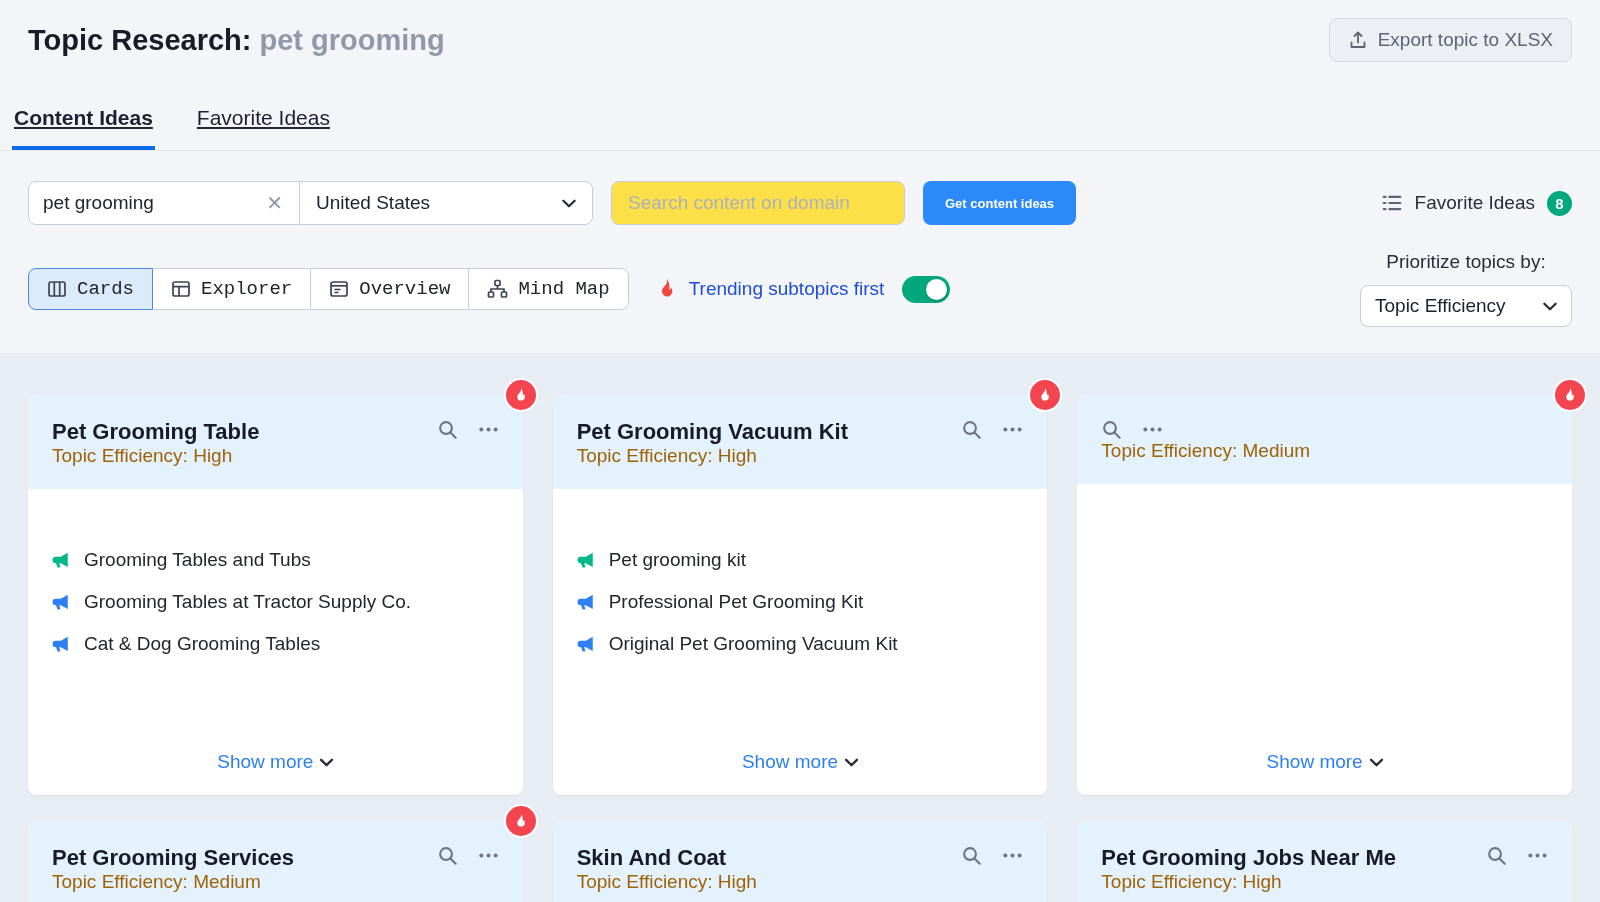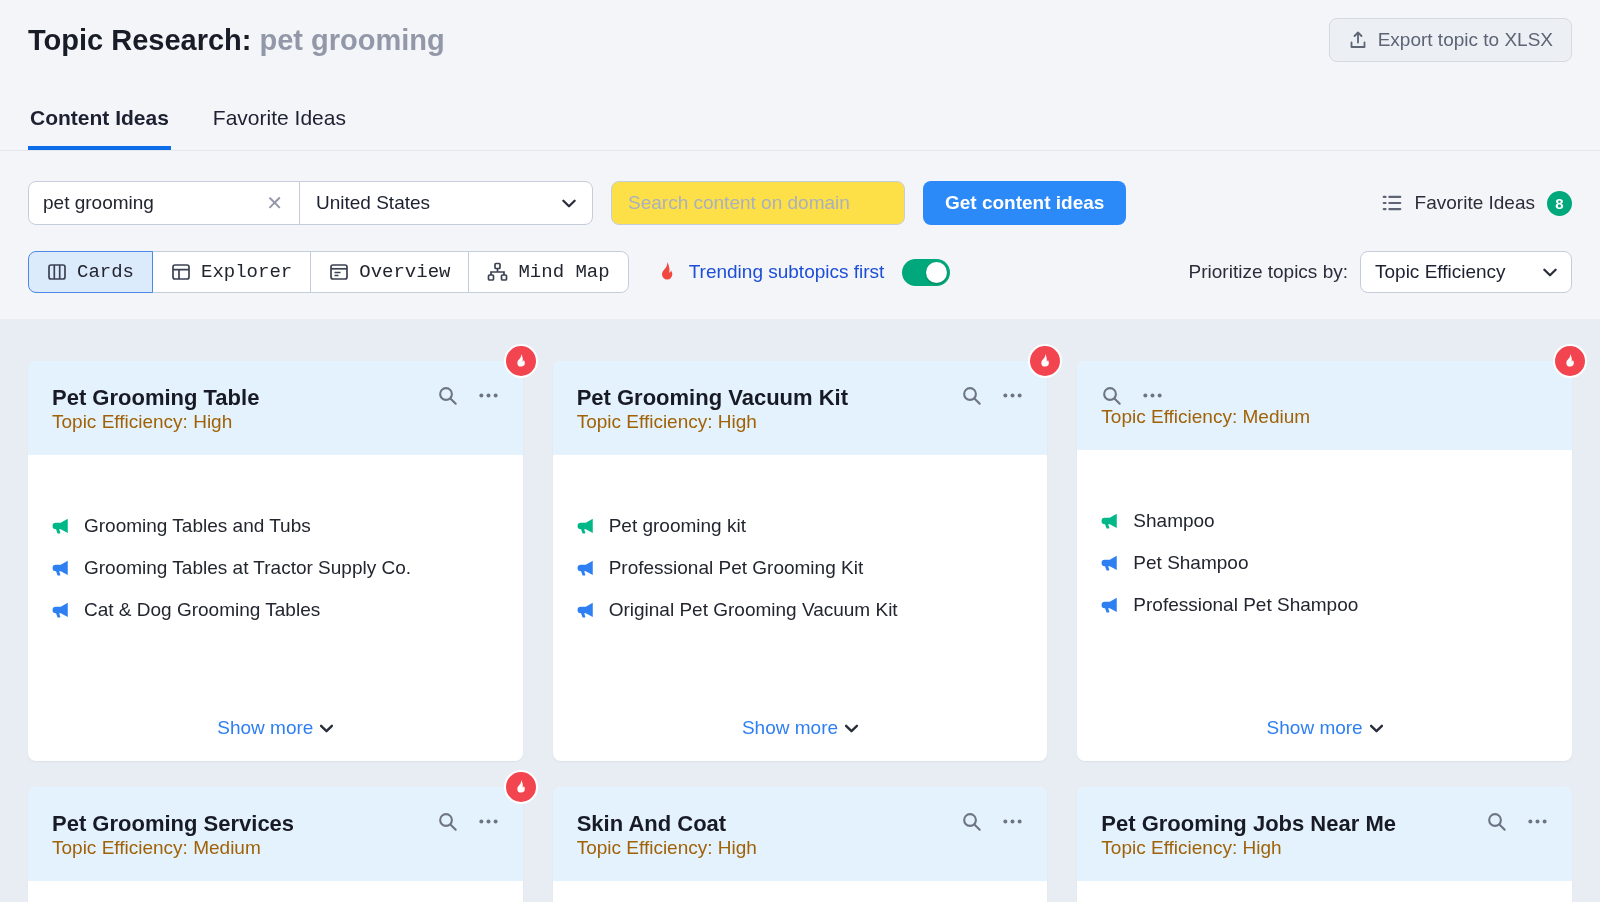--- a/index.html
+++ b/index.html
@@ -17,21 +17,21 @@
   .page-title .query { color: #9298a8; margin-left: 8px; }
   .export-btn {
     display: flex; align-items: center; gap: 10px;
     height: 44px; padding: 0 18px;
     background: #eceff4; border: 1px solid #d4d9e2; border-radius: 8px;
     font-size: 19px; font-weight: 500; color: #5d6474; cursor: pointer; margin-left: 32px;
   }
   .export-btn svg { display: block; }
 
   
-  .tabs-wrap { margin: 38px -28px 0; padding: 0 28px; border-bottom: 1px solid #e2e6ed; }
+  .tabs-wrap { margin: 38px -28px 0; padding: 0 12px; border-bottom: 1px solid #e2e6ed; text-decoration: underline; }
   .tabs { display: flex; gap: 40px; }
   .tab {
     font-size: 21px; color: #1c2030; padding: 6px 2px 16px; cursor: pointer;
     border-bottom: 4px solid transparent; font-weight: 500;
   }
   .tab.active { border-bottom-color: #0d6ce8; font-weight: 600; }
 
   
   .search-row { display: flex; align-items: center; margin-top: 30px; }
   .kw-wrap {
@@ -52,21 +52,21 @@
   }
   .domain-input {
     width: 294px; height: 44px; margin-left: 18px;
     border: 1px solid #c6cdda; border-radius: 8px; background: #fde047;
     padding: 0 16px; font-size: 19px; color: #22252f; font-family: inherit; outline: none;
   }
   .domain-input::placeholder { color: #a9b0bf; }
   .get-ideas-btn {
     height: 44px; margin-left: 18px; padding: 0 22px;
     background: #2b8af7; color: #fff; border: none; border-radius: 8px;
-    font-size: 19px; font-weight: 700; font-family: inherit; cursor: pointer;
+    font-size: 13px; font-weight: 700; font-family: inherit; cursor: pointer;
   }
   .fav-group { margin-left: auto; display: flex; align-items: center; gap: 12px; cursor: pointer; }
   .fav-group .fav-icon { color: #5d6474; display: flex; }
   .fav-label { font-size: 19px; color: #2a2e3a; }
   .fav-badge {
     width: 25px; height: 25px; border-radius: 50%;
     background: #00a87b; color: #fff; font-size: 15px; font-weight: 700;
     display: flex; align-items: center; justify-content: center;
   }
 
@@ -90,21 +90,21 @@
     width: 48px; height: 27px; border-radius: 14px; background: #c4cbd8;
     position: relative; cursor: pointer; margin-left: 6px; flex: none;
   }
   .toggle.on { background: #00a87b; }
   .toggle .knob {
     position: absolute; top: 3px; left: 3px; width: 21px; height: 21px;
     border-radius: 50%; background: #fff; box-shadow: 0 1px 2px rgba(0,0,0,.25);
     transition: left .1s;
   }
   .toggle.on .knob { left: 24px; }
-  .prioritize-group { margin-left: auto; display: flex; align-items: center; gap: 12px; }
+  .prioritize-group { margin-left: auto; display: flex; align-items: center; gap: 12px; flex-direction: column; }
   .prioritize-label { font-size: 19px; color: #2a2e3a; }
   .prioritize-select {
     display: flex; align-items: center; justify-content: space-between;
     width: 212px; height: 42px; background: #fff;
     border: 1px solid #c6cdda; border-radius: 8px; padding: 0 14px;
     font-size: 19px; color: #1c2030; cursor: pointer;
   }
   .chev { color: #2a2e3a; display: flex; }
 
   
@@ -418,48 +418,20 @@
                 </svg>
           </span>
         </div>
       </div>
       <div class="card-eff">
         <span>Topic Efficiency:</span>
         <span>Medium</span>
       </div>
     </div>
     <div class="card-body">
-      <ul class="idea-list">
-  <li class="idea-item">
-    <span class="mega mega-green">
-      <svg viewBox="0 0 16 16" width="18" height="18" fill="currentColor">
-                  <path d="M14 1.6v12.6l-6.2-3.4H6.35l1 2.95c.15.45-.18.9-.66.9H5.45a.72.72 0 0 1-.67-.48L3.6 10.8h-.25A2.85 2.85 0 0 1 .5 7.95 2.85 2.85 0 0 1 3.35 5.1H7.8L14 1.6z"></path>
-                </svg>
-    </span>
-    <span class="idea-text">Shampoo</span>
-  </li>
-
-  <li class="idea-item">
-    <span class="mega mega-blue">
-      <svg viewBox="0 0 16 16" width="18" height="18" fill="currentColor">
-                  <path d="M14 1.6v12.6l-6.2-3.4H6.35l1 2.95c.15.45-.18.9-.66.9H5.45a.72.72 0 0 1-.67-.48L3.6 10.8h-.25A2.85 2.85 0 0 1 .5 7.95 2.85 2.85 0 0 1 3.35 5.1H7.8L14 1.6z"></path>
-                </svg>
-    </span>
-    <span class="idea-text">Pet Shampoo</span>
-  </li>
-
-  <li class="idea-item">
-    <span class="mega mega-blue">
-      <svg viewBox="0 0 16 16" width="18" height="18" fill="currentColor">
-                  <path d="M14 1.6v12.6l-6.2-3.4H6.35l1 2.95c.15.45-.18.9-.66.9H5.45a.72.72 0 0 1-.67-.48L3.6 10.8h-.25A2.85 2.85 0 0 1 .5 7.95 2.85 2.85 0 0 1 3.35 5.1H7.8L14 1.6z"></path>
-                </svg>
-    </span>
-    <span class="idea-text">Professional Pet Shampoo</span>
-  </li>
-</ul>
       <div class="show-more">
         <span>Show more</span>
         <span class="chev">
           <svg viewBox="0 0 12 8" width="13" height="9" fill="none" stroke="currentColor" stroke-width="2.2" stroke-linecap="round" stroke-linejoin="round">
                 <path d="M1 1.5l5 5 5-5"></path>
               </svg>
         </span>
       </div>
     </div>
   </div>

